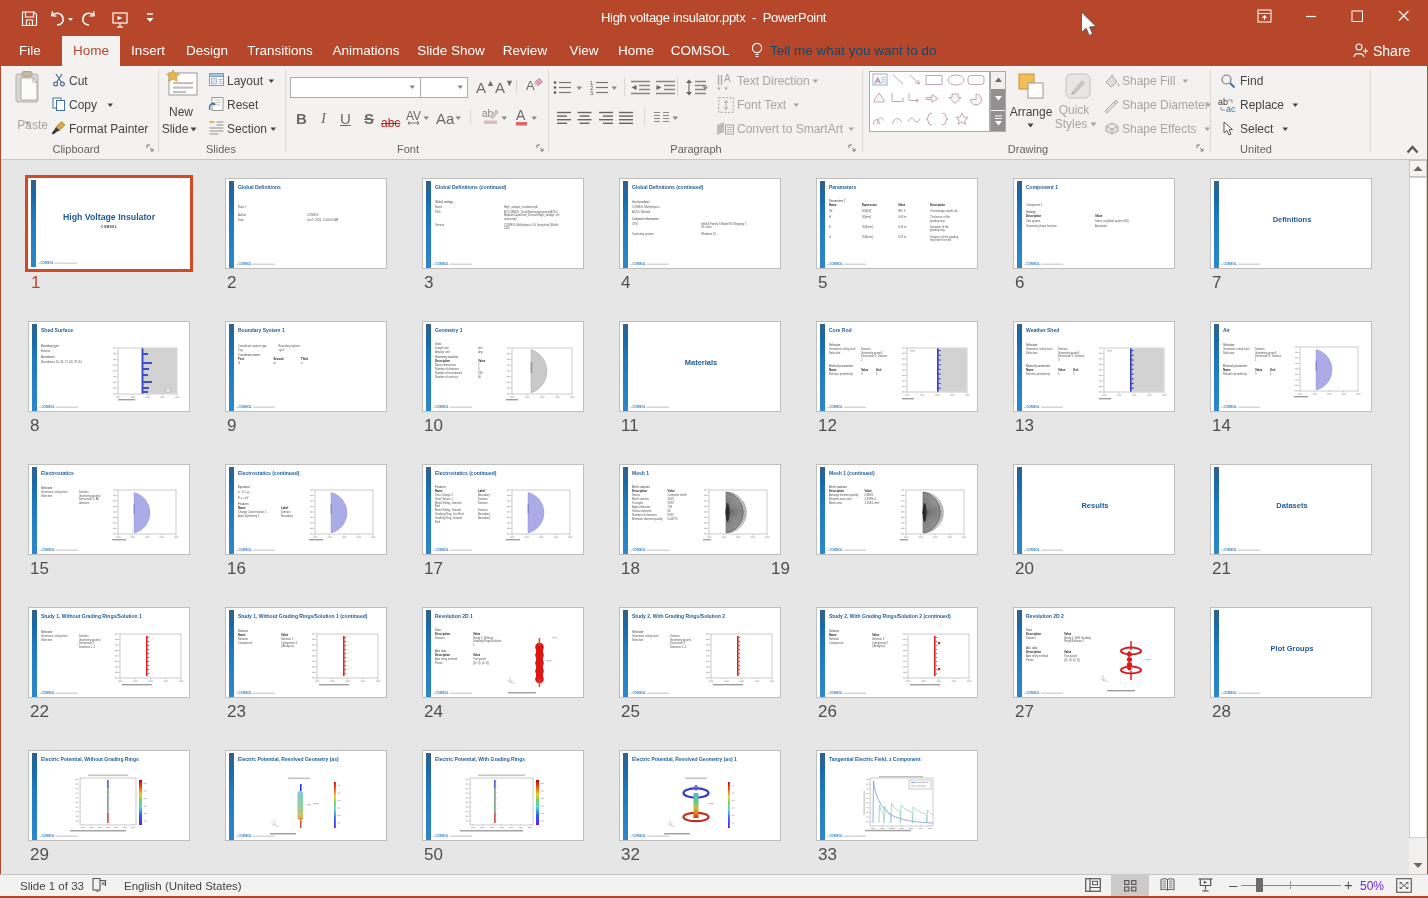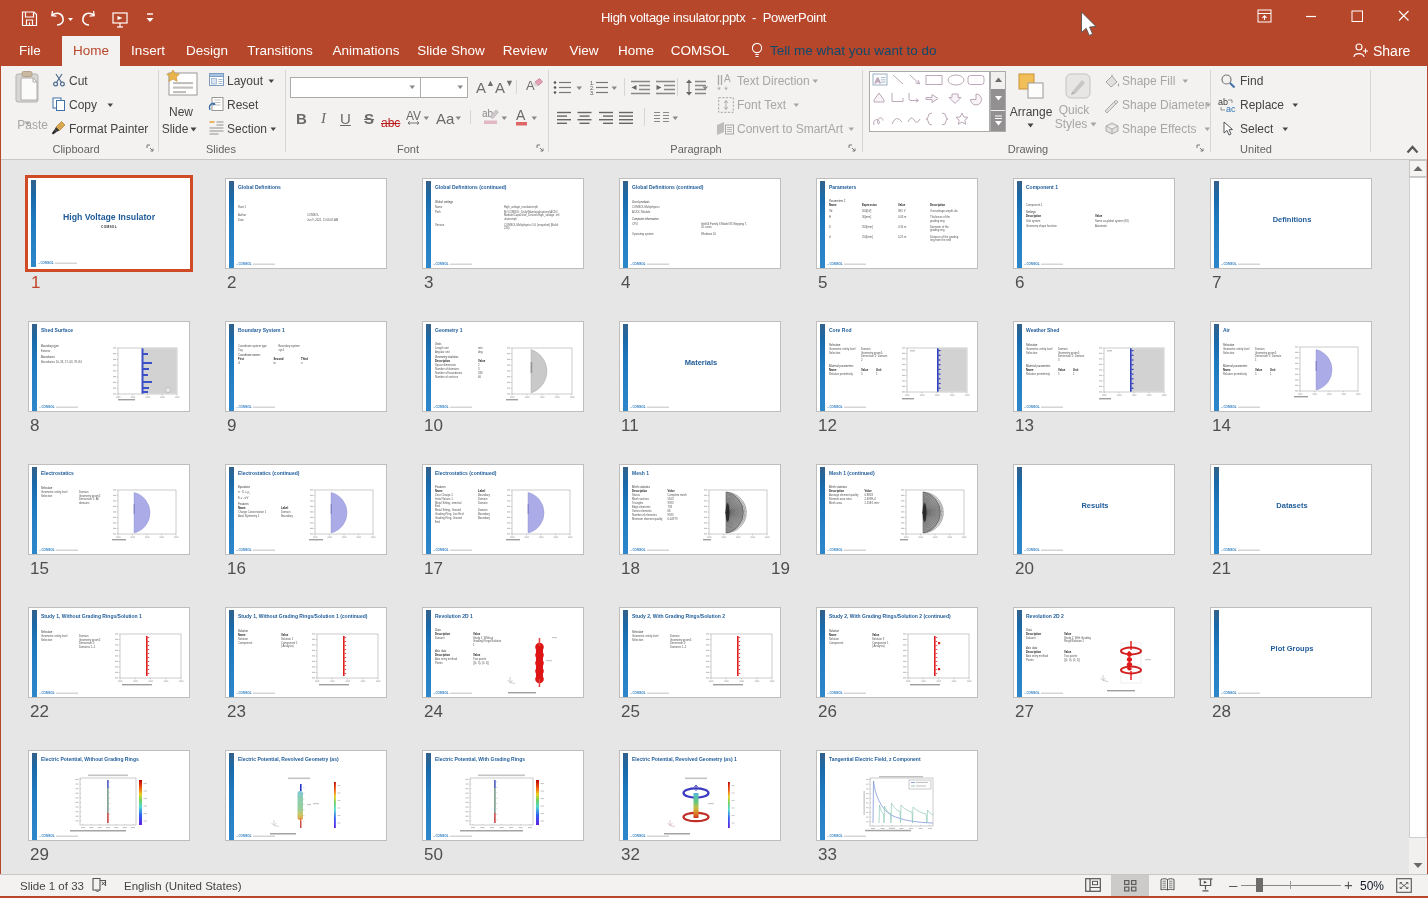--- a/index.html
+++ b/index.html
@@ -1990,19 +1990,19 @@
 <path d="M2.3 1 L2.3 7.5 L12.7 7.5 L12.7 1"></path>
 <path d="M7.5 7.5 L7.5 11.5 M4.5 12.8 L10.5 12.8"></path>
 </g>
 <path d="M5.8 2.8 l3.4 1.5 l-3.4 1.5 z" fill="#555"></path>
 </svg>
 <div style="position:absolute;left:1229px;top:876px;width:12px;height:16px;font-size:15px;color:#555">–</div>
 <div style="position:absolute;left:1241px;top:884.5px;width:100px;height:1px;background:#8A8886"></div>
 <div style="position:absolute;left:1290px;top:881px;width:1px;height:8px;background:#9A9896"></div>
 <div style="position:absolute;left:1256px;top:878px;width:7px;height:14px;background:#6E6C6A"></div>
 <div style="position:absolute;left:1344px;top:876px;width:12px;height:16px;font-size:15px;color:#555">+</div>
-<div style="position:absolute;left:1360px;top:879px;font-size:12px;color:#0f172a">50%</div>
+<div style="position:absolute;left:1360px;top:879px;font-size:12px;color:#6d28d9">50%</div>
 <svg style="left:1396px;top:878px" width="16" height="15" viewBox="0 0 16 15">
 <g stroke="#555" fill="none" stroke-width="1.1">
 <rect x="0.7" y="0.7" width="14.6" height="13.6"></rect>
 <path d="M4 4.5 L12 10.5 M12 4.5 L4 10.5" stroke-width="0.9"></path>
 <path d="M4 4.5 l2.2 0 m-2.2 0 l0 1.8 M12 4.5 l-2.2 0 m2.2 0 l0 1.8 M4 10.5 l2.2 0 m-2.2 0 l0 -1.8 M12 10.5 l-2.2 0 m2.2 0 l0 -1.8" stroke-width="0.8"></path>
 </g>
   </svg>
 </body></html>

